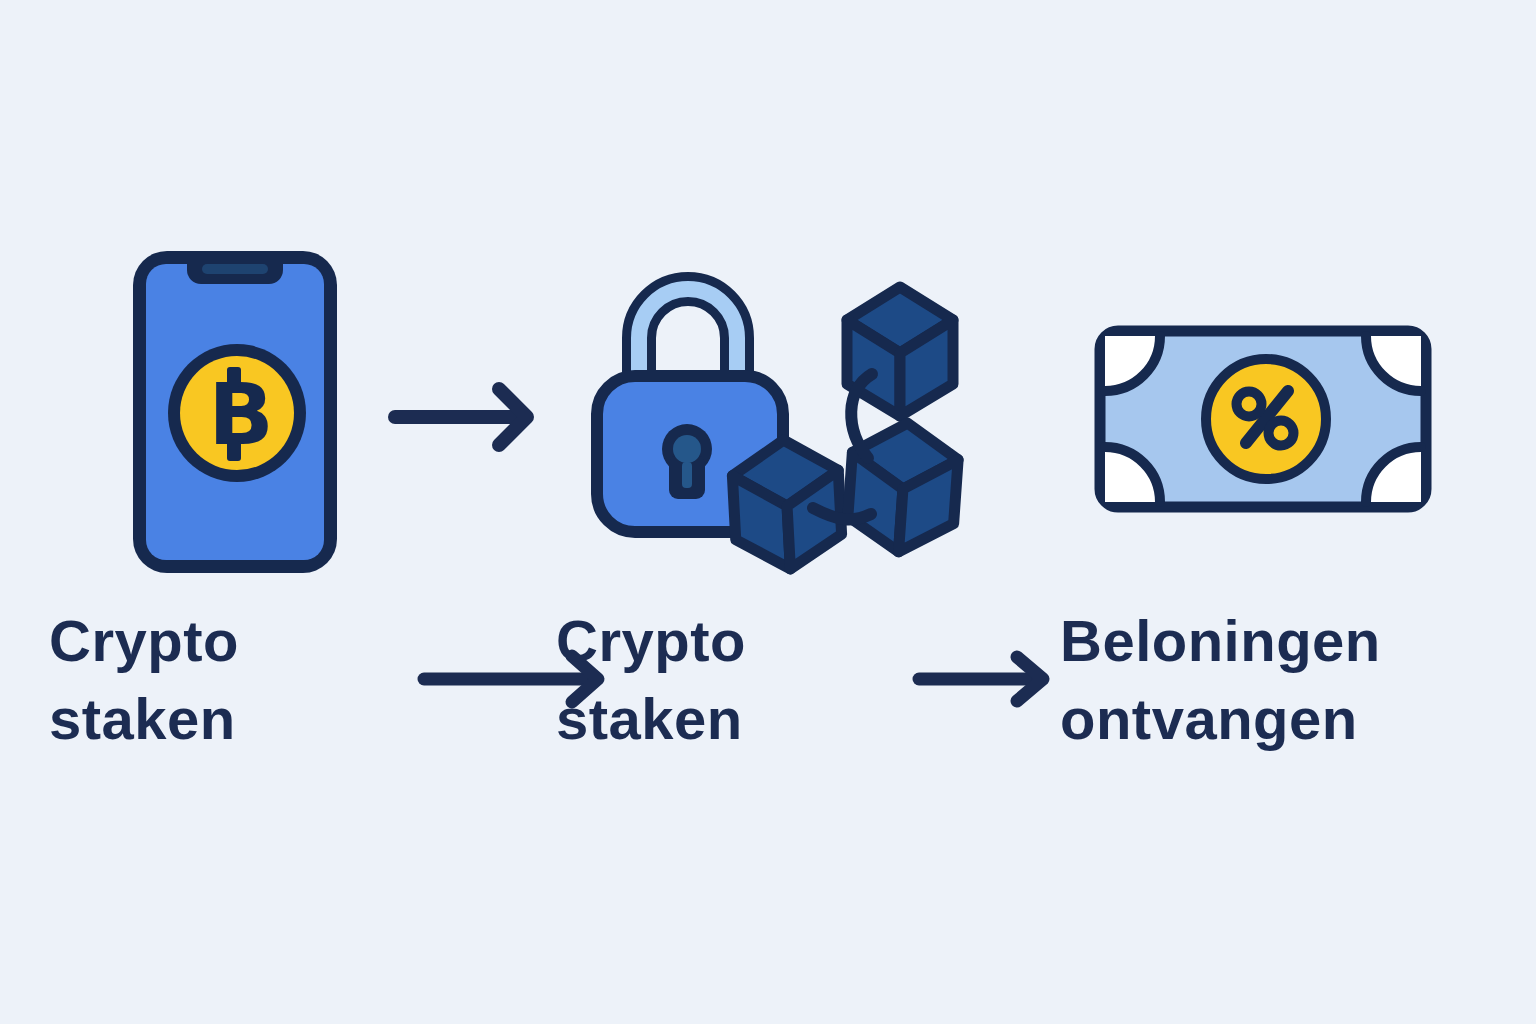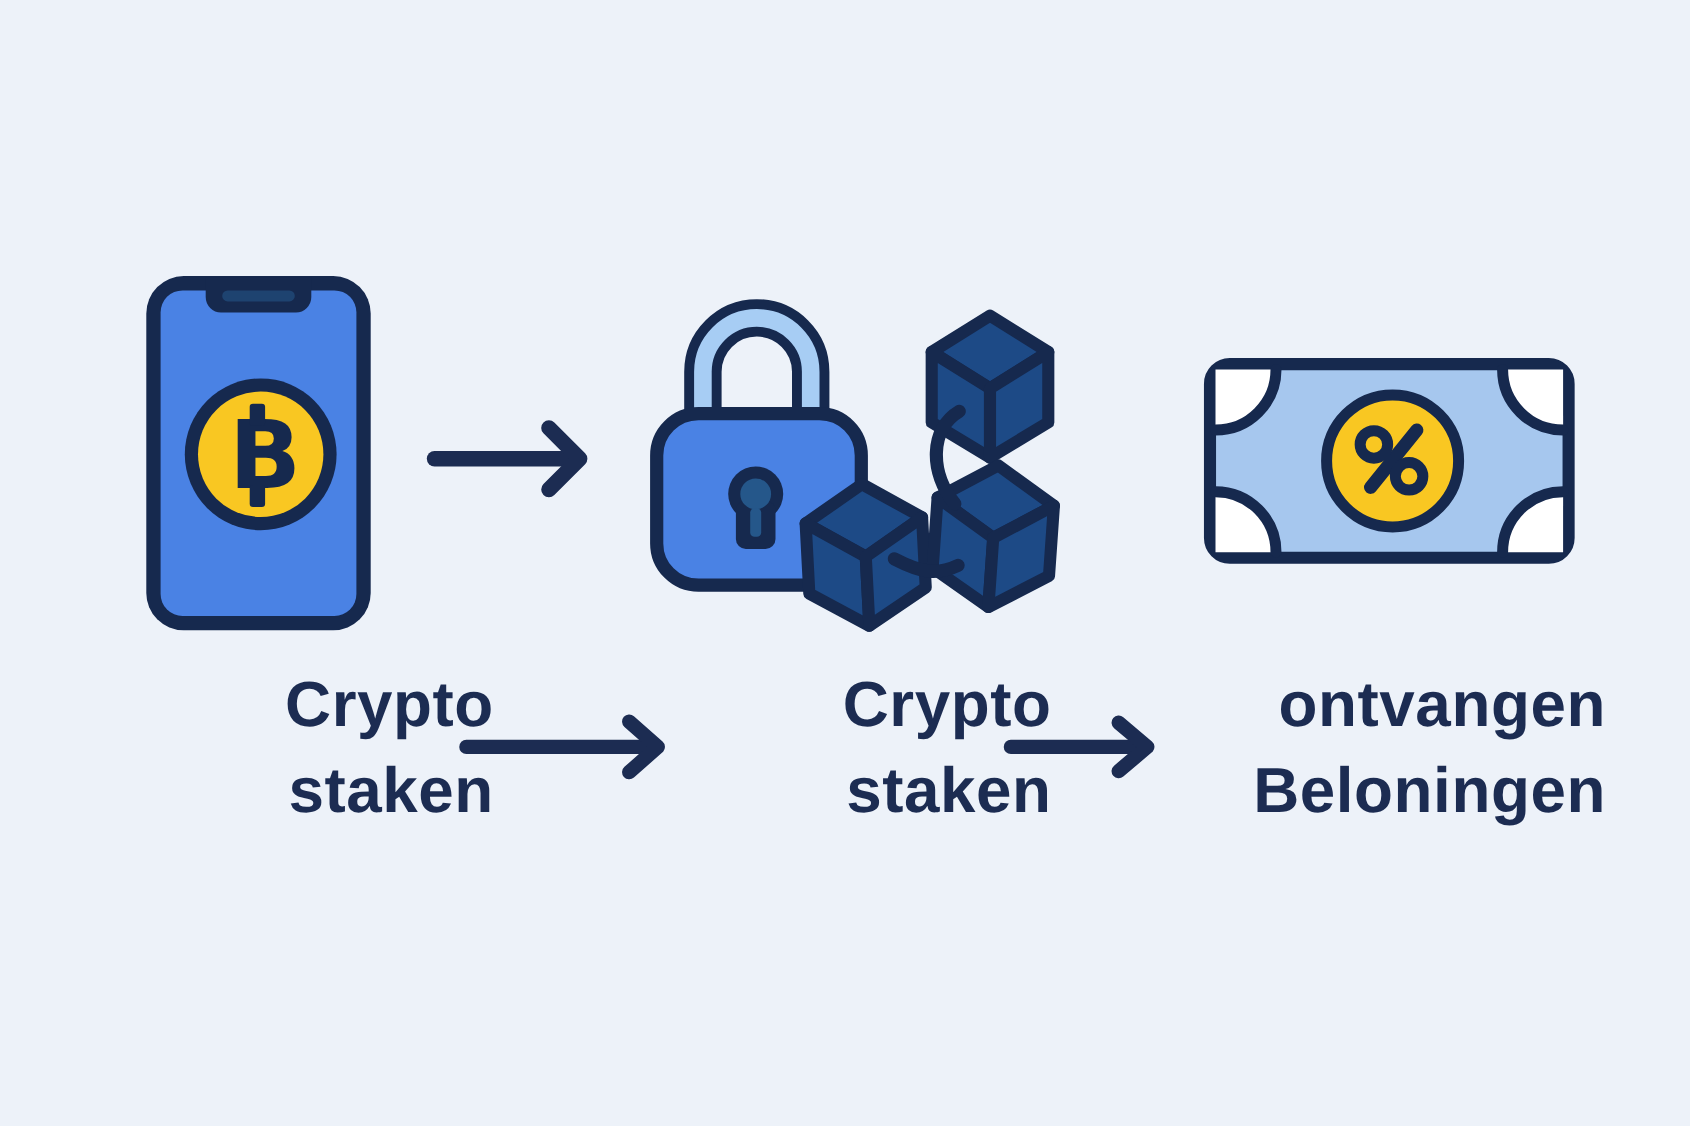--- a/index.html
+++ b/index.html
@@ -12,21 +12,21 @@
   body{background:var(--c-bg);font-family:"Liberation Sans",sans-serif;}
   .stage{position:relative;width:1536px;height:1024px;background:var(--c-bg);}
   svg.art{position:absolute;left:0;top:0;width:1536px;height:1024px;display:block;}
   .cube-face{fill:var(--c-cube);stroke:var(--c-ink);stroke-width:11;stroke-linejoin:round;}
   .arrow{stroke:var(--c-text);stroke-linecap:round;stroke-linejoin:round;fill:none;}
   .link{stroke:var(--c-ink);stroke-width:12;stroke-linecap:round;fill:none;}
   .corner-arc{stroke:var(--c-ink);stroke-width:10;fill:none;stroke-linecap:round;}
   .step-label{
     position:absolute;top:602px;width:400px;
     font-size:58px;line-height:78px;font-weight:bold;letter-spacing:.5px;
-    color:var(--c-text);text-align:right;
+    color:var(--c-text);text-align:left;
   }
   .lbl-buy{left:49px;} .lbl-stake{left:556px;} .lbl-rewards{left:1060px;}
 </style>
 </head>
 <body>
 
 <div class="stage">
 
   <svg class="art" viewBox="0 0 1536 1024" aria-hidden="true">
     <defs>
@@ -102,17 +102,17 @@
 
   <div class="step-label lbl-buy">
     <div>Crypto</div>
     <div>staken</div>
   </div>
   <div class="step-label lbl-stake">
     <div>Crypto</div>
     <div>staken</div>
   </div>
   <div class="step-label lbl-rewards">
+    <div>Beloningen</div>
     <div>ontvangen</div>
-    <div>Beloningen</div>
   </div>
 
 </div>
 
 </body></html>

